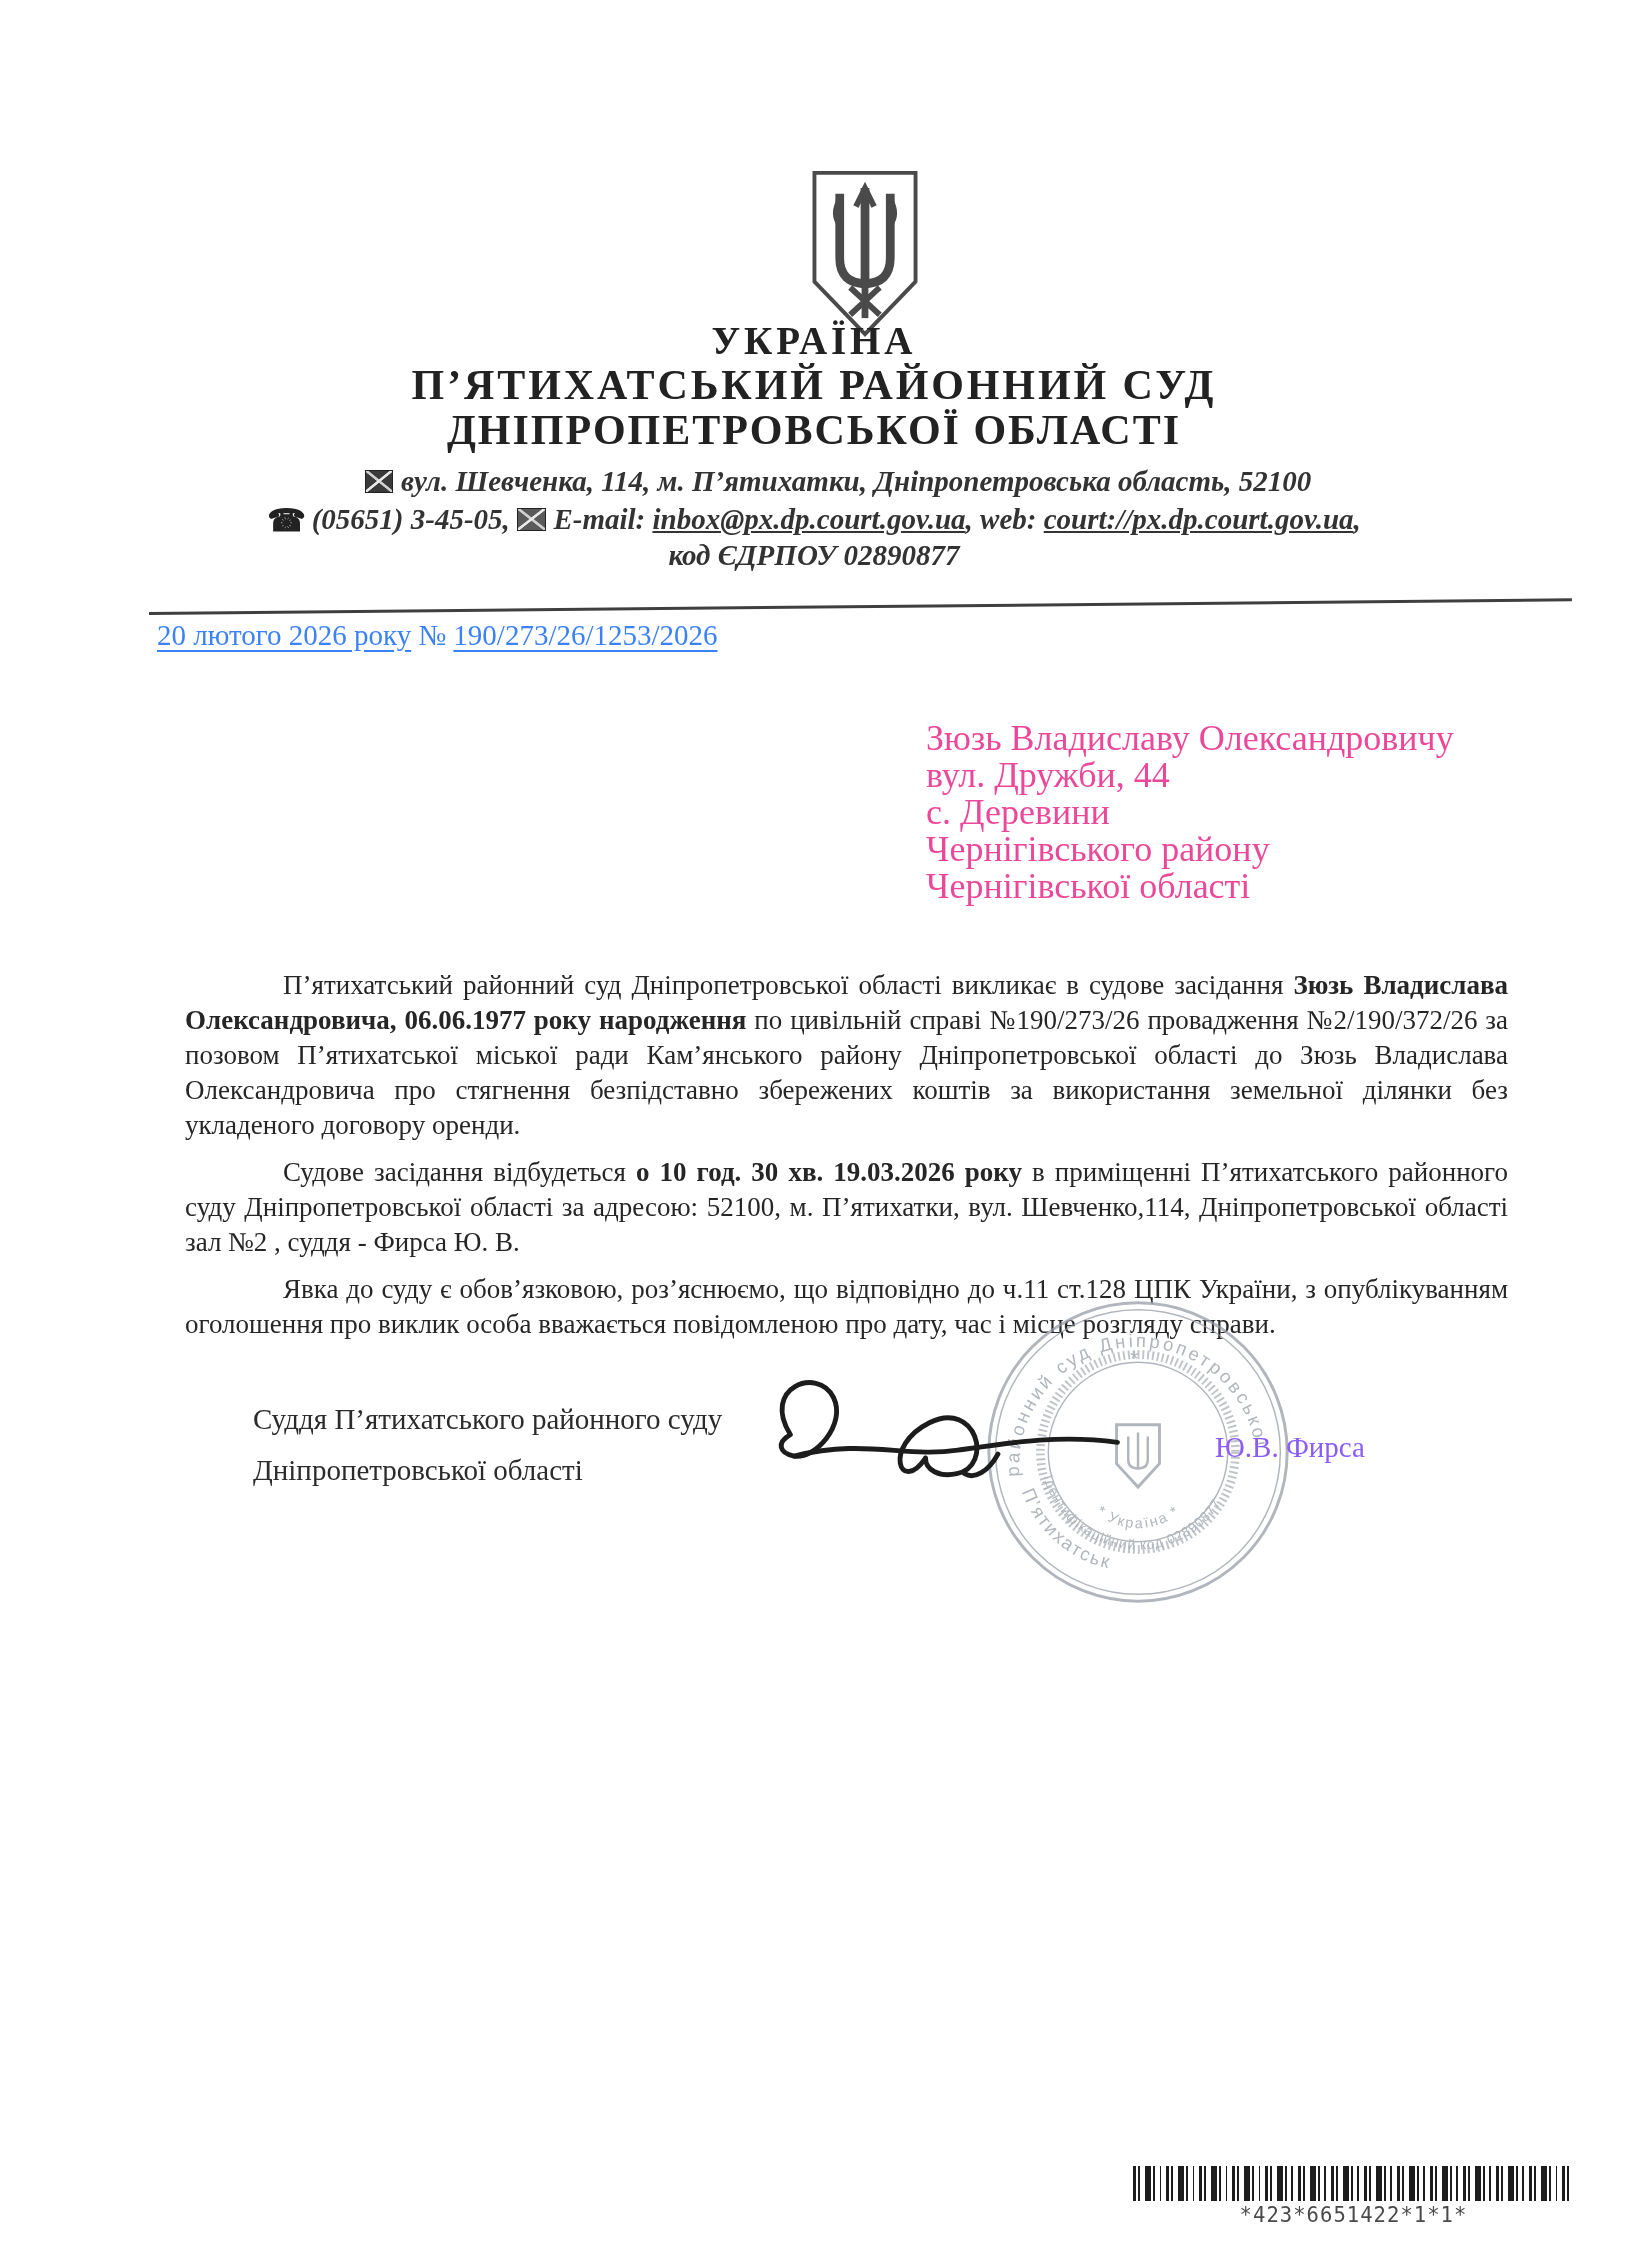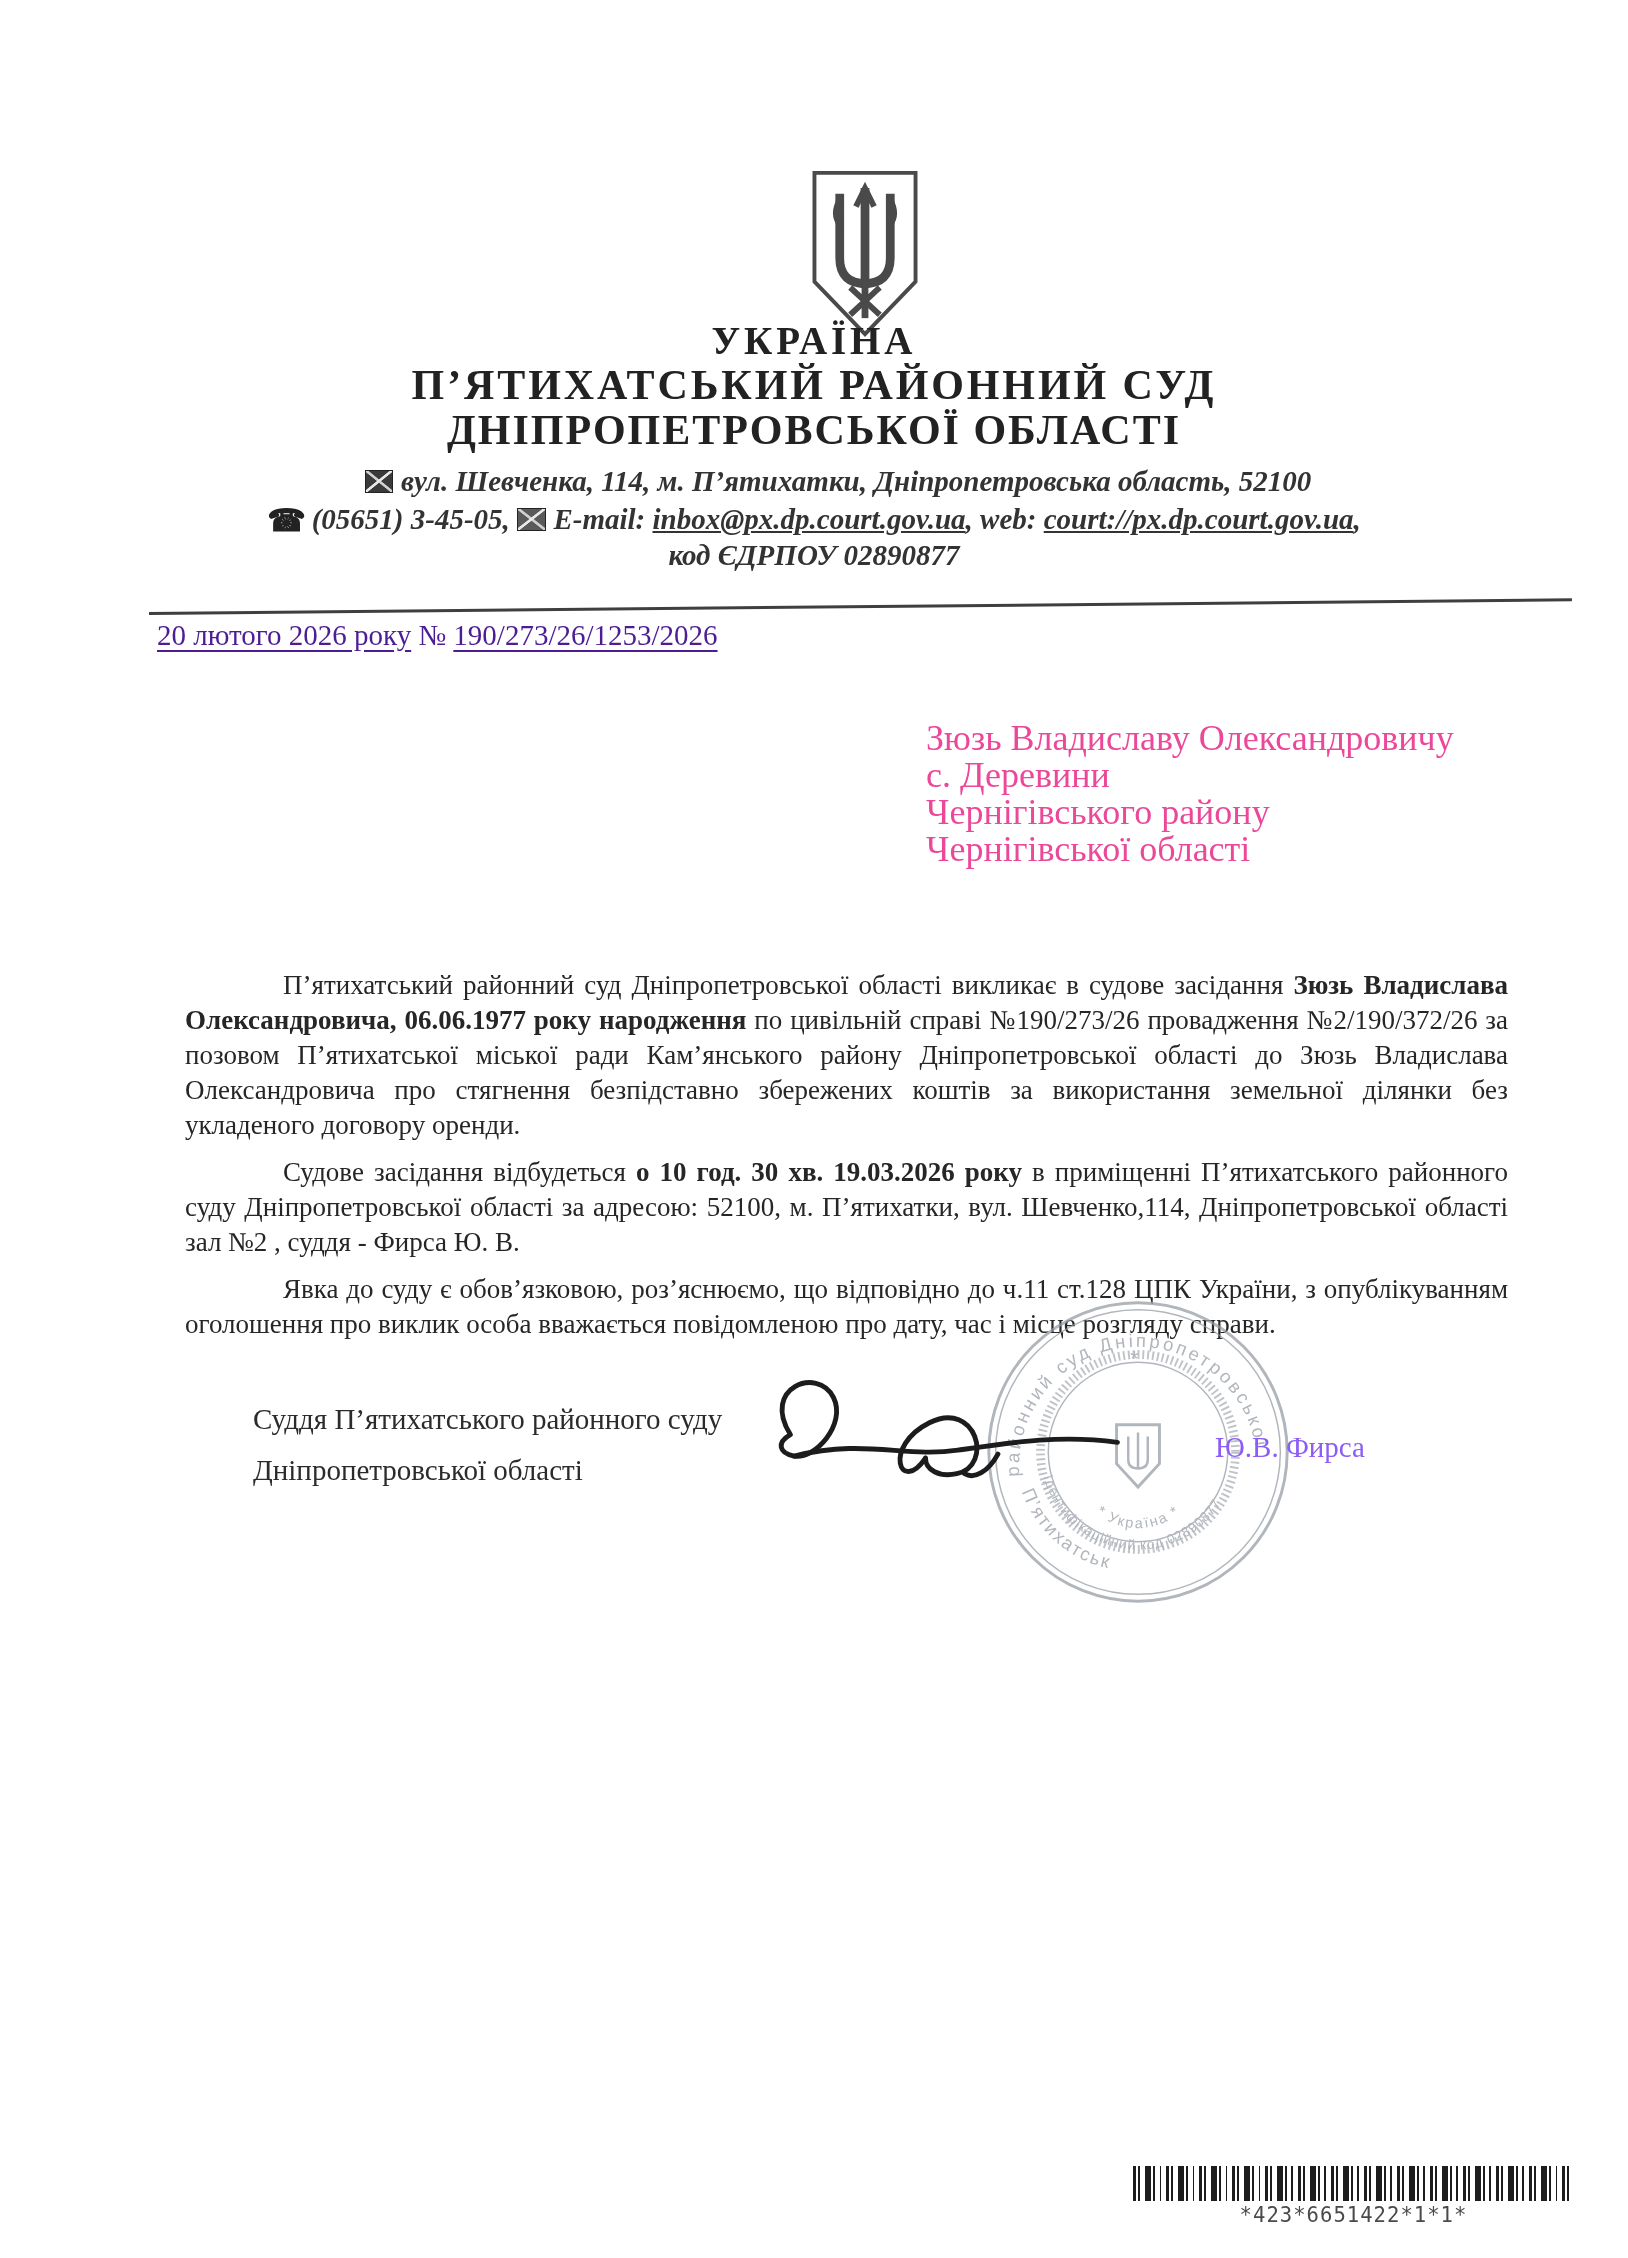--- a/index.html
+++ b/index.html
@@ -29,21 +29,21 @@
   }
   .env-icon.light{background-color:#5a5a5a;}
   .phone-icon{font-style:normal;font-size:31px;margin-right:5.9px;vertical-align:-2px;color:#222;}
 
   
   .rule{
     position:absolute;left:149px;top:612px;width:1423px;height:2.9px;background:#3f3f3f;
     transform:rotate(-0.55deg);transform-origin:left center;
     box-shadow:0 3.9px 0 -2px #8a8a8a;
   }
-  .refline{position:absolute;left:157px;top:619px;font-size:29px;white-space:nowrap;color:#4c1d95;}
+  .refline{position:absolute;left:157px;top:619px;font-size:29px;white-space:nowrap;color:#3b82f6;}
   .refline .u{text-underline-offset:4.9px;}
 
   
   .recipient{position:absolute;left:926px;top:720px;font-size:36px;line-height:37px;color:#ec4899;}
 
   
   .body-text{
     position:absolute;left:173px;top:956px;width:1347px;
     font-size:27px;line-height:35px;text-align:justify;color:#262626;
   }
@@ -106,20 +106,21 @@
 
   <div class="rule"></div>
   <div class="refline">
     <span class="u">20 лютого 2026 року</span>
     <span>№</span>
     <span class="u">190/273/26/1253/2026</span>
   </div>
 
   <div class="recipient">
     <div>Зюзь Владиславу Олександровичу</div>
+    <div>вул. Дружби, 44</div>
     <div>с. Деревини</div>
     <div>Чернігівського району</div>
     <div>Чернігівської області</div>
   </div>
 
   <div class="body-text">
     <p><span>П’ятихатський районний суд Дніпропетровської області викликає в судове засідання </span><span style="font-weight: bold;">Зюзь Владислава Олександровича, 06.06.1977 року народження</span><span>  по цивільній справі №190/273/26 провадження №2/190/372/26 за позовом П’ятихатської міської ради Кам’янського району Дніпропетровської області до Зюзь Владислава Олександровича про стягнення безпідставно збережених коштів за використання земельної ділянки без укладеного договору оренди.</span></p>
     <p><span>Судове засідання відбудеться </span><span style="font-weight: bold;">о 10 год. 30 хв. 19.03.2026 року</span><span> в приміщенні  П’ятихатського районного суду Дніпропетровської області за адресою: 52100, м. П’ятихатки, вул. Шевченко,114, Дніпропетровської області зал №2 , суддя - Фирса Ю. В.</span></p>
     <p><span>Явка до суду є обов’язковою, роз’яснюємо, що відповідно до ч.11 ст.128 ЦПК України, з опублікуванням  оголошення про виклик особа вважається повідомленою про дату, час і місце розгляду справи.</span></p>
   </div>

